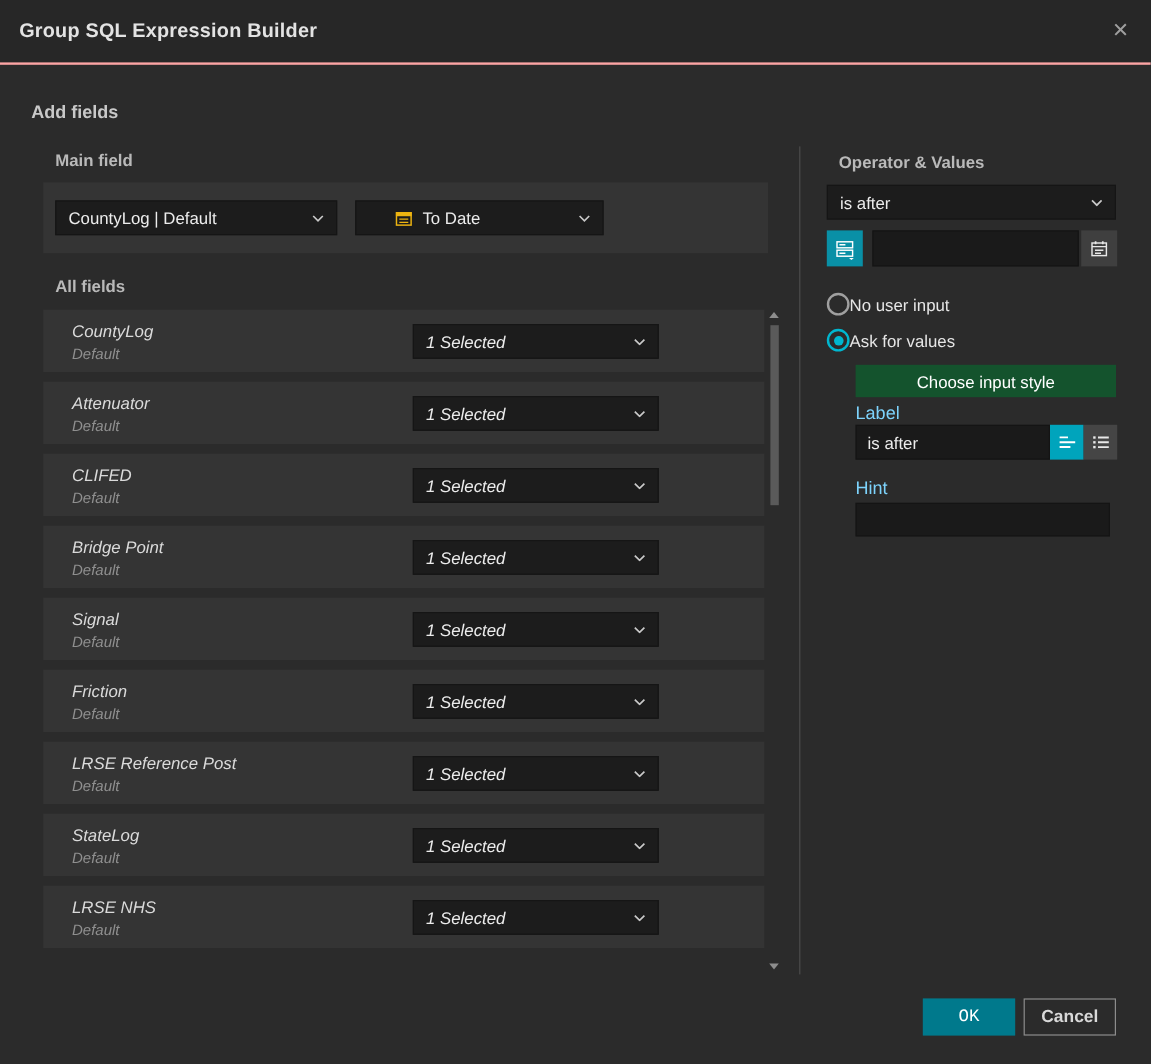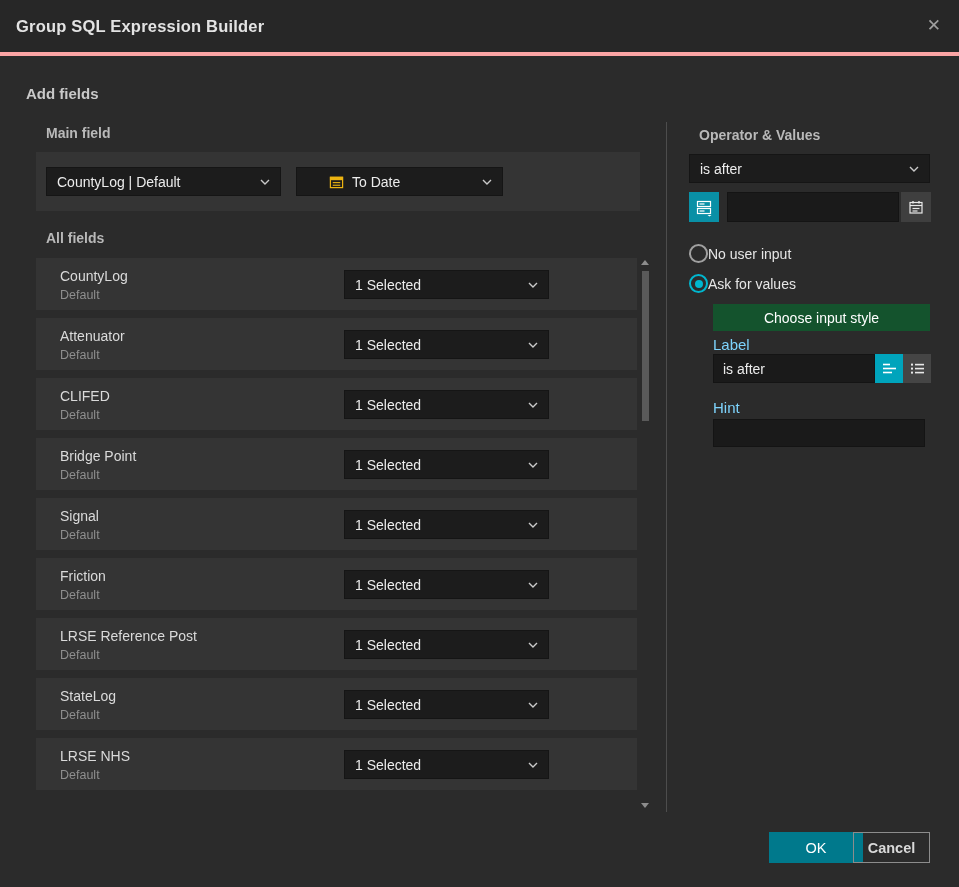--- a/index.html
+++ b/index.html
@@ -5,21 +5,21 @@
   html,body{margin:0;padding:0;}
   body{
     width:959px;height:887px;position:relative;overflow:hidden;
     background:#2b2b2b;
     font-family:"Liberation Sans", sans-serif;
     -webkit-font-smoothing:antialiased;
   }
   
   .titlebar{
     position:absolute;left:0;top:0;width:959px;height:52px;
-    background:#272727;border-bottom:4px solid #fca5a5;
+    background:#272727;border-bottom:2px solid #fca5a5;
   }
   .title{
     position:absolute;left:16px;top:0;line-height:52px;
     font-size:16.5px;font-weight:700;color:#e3e3e3;letter-spacing:.2px;
   }
   .close-x{
     position:absolute;right:14px;top:0;line-height:52px;
     font-size:17px;color:#9f9f9f;cursor:pointer;padding:0 4px;
   }
   
@@ -37,21 +37,21 @@
     color:#ececec;font-size:14px;cursor:pointer;
   }
   .select .sel-text{flex:1;white-space:nowrap;overflow:hidden;}
   .chev{display:flex;align-items:center;margin-left:6px;}
   .txt-input{
     background:#1a1a1a;border:1px solid #141414;box-sizing:border-box;
     color:#ececec;font-size:14px;padding:0 9px;outline:none;
     font-family:"Liberation Sans", sans-serif;
   }
   
-  .fields-list{position:absolute;left:36px;top:258px;width:601px;}
+  .fields-list{position:absolute;left:36px;top:258px;width:601px;font-style:italic;}
   .field-row{
     position:relative;height:52px;margin-bottom:8px;background:#343434;
   }
   .field-name{position:absolute;left:24px;top:10px;font-size:14px;color:#dadada;}
   .field-type{position:absolute;left:24px;bottom:8px;font-size:12.5px;color:#8f8f8f;}
   .row-select{position:absolute;left:262px;top:12px;width:205px;margin-left:46px;}
   
   .scrollbar{position:absolute;left:641px;top:258px;width:9px;height:552px;}
   .sb-thumb{position:absolute;left:1px;top:13px;width:7px;height:150px;background:#5a5a5a;cursor:pointer;}
   .sb-up,.sb-dn{position:absolute;left:0;width:0;height:0;border-left:4.5px solid transparent;border-right:4.5px solid transparent;cursor:pointer;}
@@ -85,22 +85,22 @@
   .label-input{position:absolute;left:713px;top:354px;width:162px;height:29px;}
   .toggle-btn{
     position:absolute;top:354px;width:28px;height:29px;border:none;cursor:pointer;
     display:flex;align-items:center;justify-content:center;
   }
   .toggle-single{left:875px;background:#00a4bc;}
   .toggle-list{left:903px;background:#454545;}
   .hint-input{position:absolute;left:713px;top:419px;width:212px;height:28px;}
   
   .ok-btn{
-    position:absolute;left:769px;top:832px;width:94px;height:31px;background:#00798c;border:none;
-    color:#fff;font-size:14.5px;cursor:pointer;font-family:Liberation Sans, sans-serif;
+    position:absolute;left:769px;top:832px;width:77px;height:31px;background:#00798c;border:none;
+    color:#fff;font-size:14.5px;cursor:pointer;font-family:Liberation Mono, monospace;
   }
   .cancel-btn{
     position:absolute;left:853px;top:832px;width:77px;height:31px;background:transparent;
     border:1px solid #8c8c8c;color:#d9d9d9;font-size:14.5px;cursor:pointer;
     font-family:"Liberation Sans", sans-serif;box-sizing:border-box;font-weight:bold;
   }
 </style>
 </head>
 <body>
 

